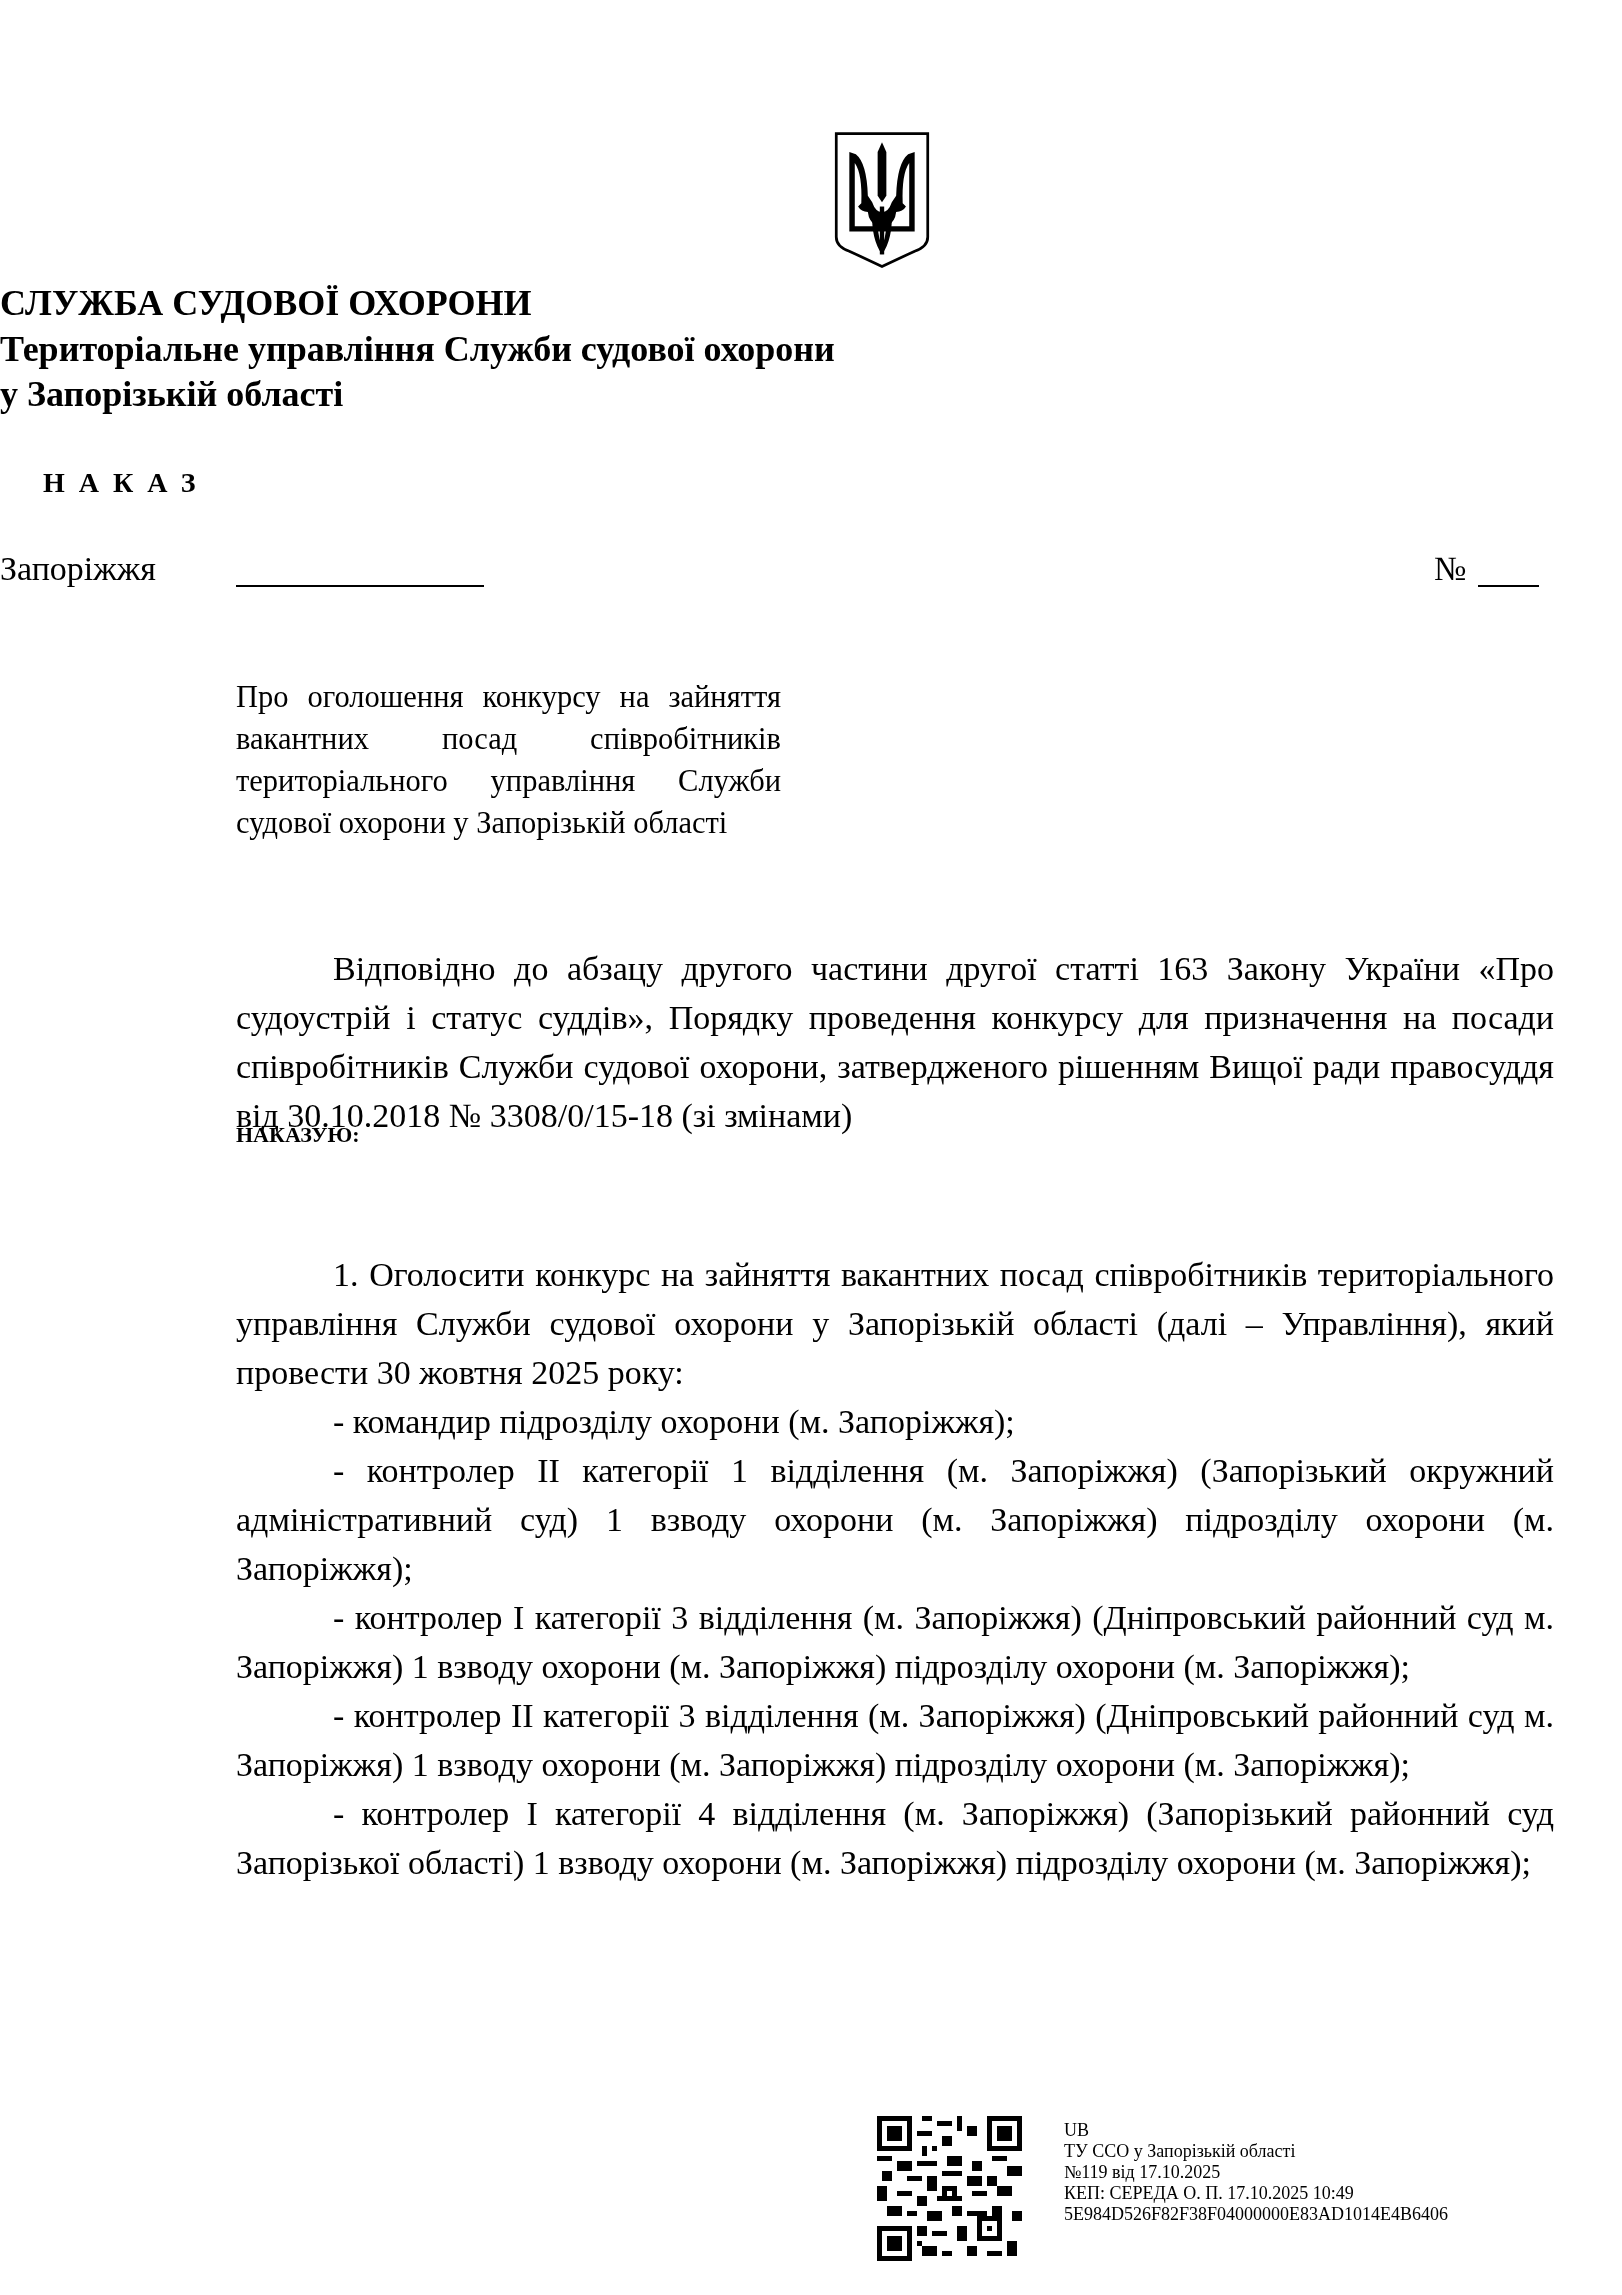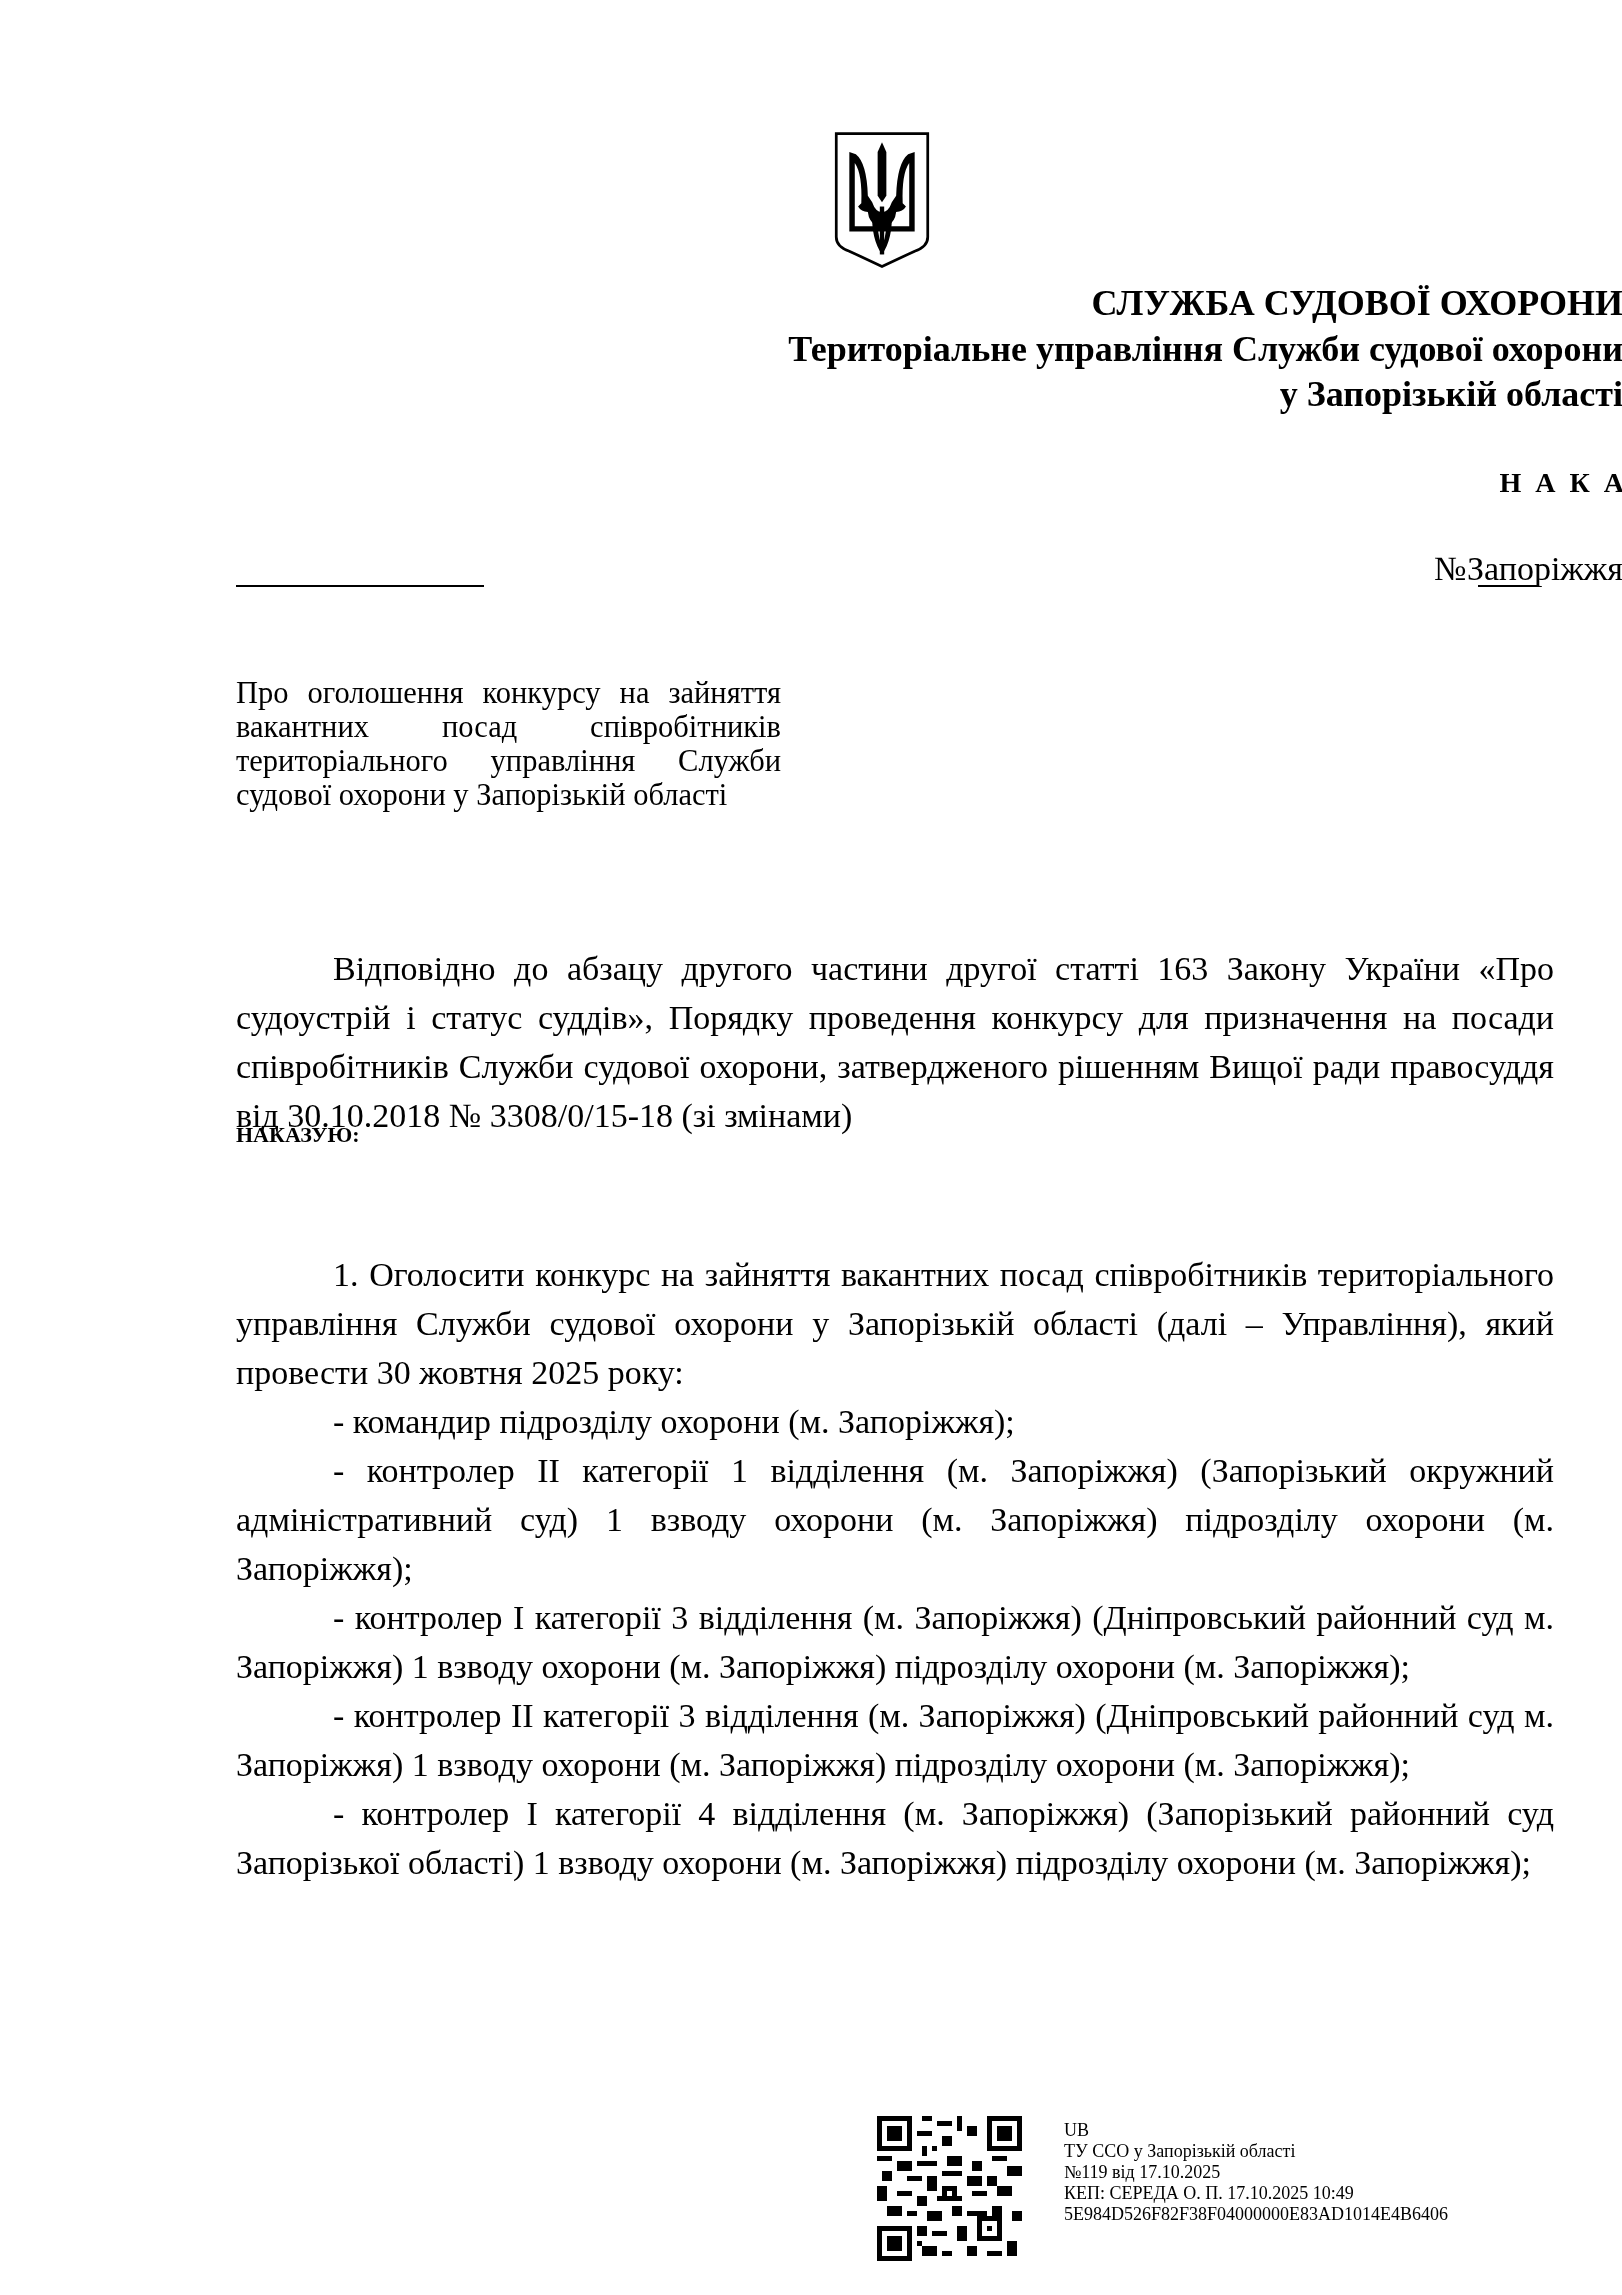--- a/index.html
+++ b/index.html
@@ -1,28 +1,28 @@
 <!DOCTYPE html>
 <html style="font-size:8.7px"><head>
 <meta charset="utf-8">
 <style>
   html, body { margin: 0; padding: 0; background: #ffffff; }
   body { width: 1623px; height: 2295px; position: relative; overflow: hidden;
          font-family: "Liberation Serif", "DejaVu Serif", serif; color: #000; }
   .abs { position: absolute; }
-  .center { text-align: right; left: 0; width: 1623px; }
+  .center { text-align: left; left: 0; width: 1623px; }
   .emblem { left: 833px; top: 130px; width: 98px; height: 140px; }
   .h-org { top: 281px; font-size: 36px; font-weight: bold; line-height: 44px; }
   .h-sub { font-size: 36px; font-weight: bold; line-height: 44px; }
   .h-order { top: 461px; font-size: 28px; font-weight: bold; letter-spacing: 14px; line-height: 44px; padding-left: 43px; }
   .date-line { left: 236px; top: 585px; width: 248px; height: 0; border-top: 2.7px solid #000; }
   .city { top: 547px; font-size: 34px; line-height: 44px; }
   .num { left: 1434px; top: 547px; font-size: 34px; line-height: 44px; }
   .num-line { left: 1478px; top: 585px; width: 61px; height: 0; border-top: 2.7px solid #000; }
-  .subject { left: 236px; top: 676px; width: 545px; font-size: 30.5px; line-height: 34px;
+  .subject { left: 236px; top: 676px; width: 545px; font-size: 30.5px; line-height: 42px;
              text-align: justify; text-align-last: left; }
   .body { left: 236px; width: 1318px; font-size: 34px; line-height: 49px; text-align: justify; margin-top: 23px; }
   .para p { margin: 0; text-indent: 97px; text-align: justify; }
   .heading { left: 236px; top: 1110px; font-size: 22px; font-weight: bold; line-height: 49px; }
   .stamp { left: 877px; top: 2116px; width: 682px; height: 147px; }
   .qr { position: absolute; left: 0; top: 0; width: 145px; height: 145px; }
   .stamp-text { position: absolute; left: 159px; top: 4.4px; font-size: 18px; line-height: 21px;
                 font-family: "Liberation Serif", serif; white-space: nowrap; margin-left: 28px; }
 </style>
 </head>

